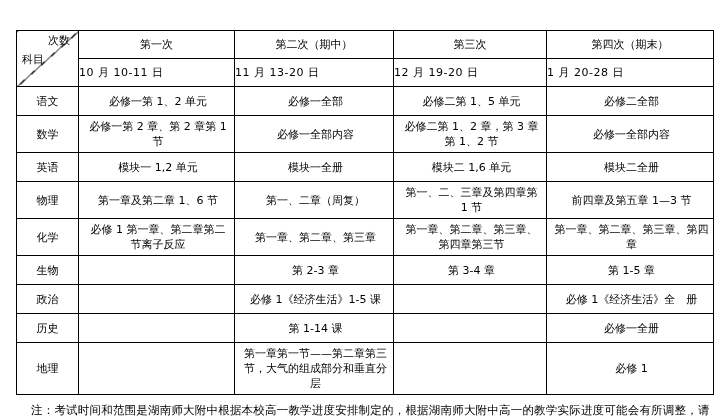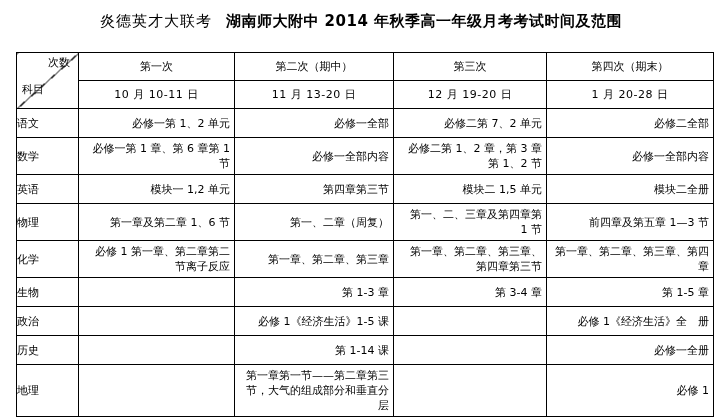--- a/index.html
+++ b/index.html
@@ -19,41 +19,38 @@
   col.c-subject { width: 62px; }
   col.c-1 { width: 156px; }
   col.c-2 { width: 159px; }
   col.c-3 { width: 153px; }
   col.c-4 { width: 167px; }
 
   .corner { position: relative; padding: 0;
     background: linear-gradient(to bottom right,
       transparent 49.4%, #000 49.4%, #000 50.6%, transparent 50.6%); }
   .corner .tr { position: absolute; top: 2px; right: 8px; }
-  .corner .bl { position: absolute; bottom: 11px; left: 5px; }
+  .corner .bl { position: absolute; bottom: 19px; left: 5px; }
 
   .hdr-round { height: 28px; text-align: center; }
-  .hdr-date { height: 28px; text-align: center; letter-spacing: 0.5px; }
+  .hdr-date { height: 28px; text-align: left; letter-spacing: 0.5px; }
 
-  td.subject { }
-  td.scope { padding: 3px 4px 3px 7px; text-align: right; line-height: 15px; }
+  td.subject { text-align: center; }
+  td.scope { padding: 3px 4px 3px 7px; text-align: center; line-height: 15px; }
   tr.data-row { height: 29px; }
   tr.data-row.tall { height: 35px; }
 
   .footer { margin: 6px 8px 0 8px; font-size: 11.5px; line-height: 19px;
     text-indent: 2em; letter-spacing: 0.2px; }
 </style>
 </head>
 <body>
 
 <div class="page">
 
-  <div class="title">
-    <span class="prefix">炎德英才大联考</span><span class="main">湖南师大附中 2014 年秋季高一年级月考考试时间及范围</span>
-  </div>
 
   <table class="exam">
     <colgroup>
       <col class="c-subject">
         <col class="c-1">
         <col class="c-2">
         <col class="c-3">
         <col class="c-4">
     </colgroup>
     <tbody>
@@ -71,55 +68,55 @@
         <th>10 月 10-11 日</th>
         <th>11 月 13-20 日</th>
         <th>12 月 19-20 日</th>
         <th>1 月 20-28 日</th>
       </tr>
 
       <tr class="data-row">
         <td class="subject">语文</td>
         <td class="scope">必修一第 1、2 单元</td>
         <td class="scope">必修一全部</td>
-        <td class="scope">必修二第 7、2 单元</td>
+        <td class="scope">必修二第 1、5 单元</td>
         <td class="scope">必修二全部</td>
       </tr>
       <tr class="data-row">
         <td class="subject">数学</td>
-        <td class="scope">必修一第 1 章、第 6 章第 1 节</td>
+        <td class="scope">必修一第 2 章、第 2 章第 1 节</td>
         <td class="scope">必修一全部内容</td>
         <td class="scope">必修二第 1、2 章，第 3 章第 1、2 节</td>
         <td class="scope">必修一全部内容</td>
       </tr>
       <tr class="data-row">
         <td class="subject">英语</td>
         <td class="scope">模块一 1,2 单元</td>
-        <td class="scope">第四章第三节</td>
-        <td class="scope">模块二 1,5 单元</td>
+        <td class="scope">模块一全册</td>
+        <td class="scope">模块二 1,6 单元</td>
         <td class="scope">模块二全册</td>
       </tr>
       <tr class="data-row">
         <td class="subject">物理</td>
         <td class="scope">第一章及第二章 1、6 节</td>
         <td class="scope">第一、二章（周复）</td>
         <td class="scope">第一、二、三章及第四章第 1 节</td>
         <td class="scope">前四章及第五章 1—3 节</td>
       </tr>
       <tr class="data-row tall">
         <td class="subject">化学</td>
         <td class="scope">必修 1 第一章、第二章第二节离子反应</td>
         <td class="scope">第一章、第二章、第三章</td>
         <td class="scope">第一章、第二章、第三章、第四章第三节</td>
         <td class="scope">第一章、第二章、第三章、第四章</td>
       </tr>
       <tr class="data-row">
         <td class="subject">生物</td>
         <td class="scope"></td>
-        <td class="scope">第 1-3 章</td>
+        <td class="scope">第 2-3 章</td>
         <td class="scope">第 3-4 章</td>
         <td class="scope">第 1-5 章</td>
       </tr>
       <tr class="data-row">
         <td class="subject">政治</td>
         <td class="scope"></td>
         <td class="scope">必修 1《经济生活》1-5 课</td>
         <td class="scope"></td>
         <td class="scope">必修 1《经济生活》全　册</td>
       </tr>

